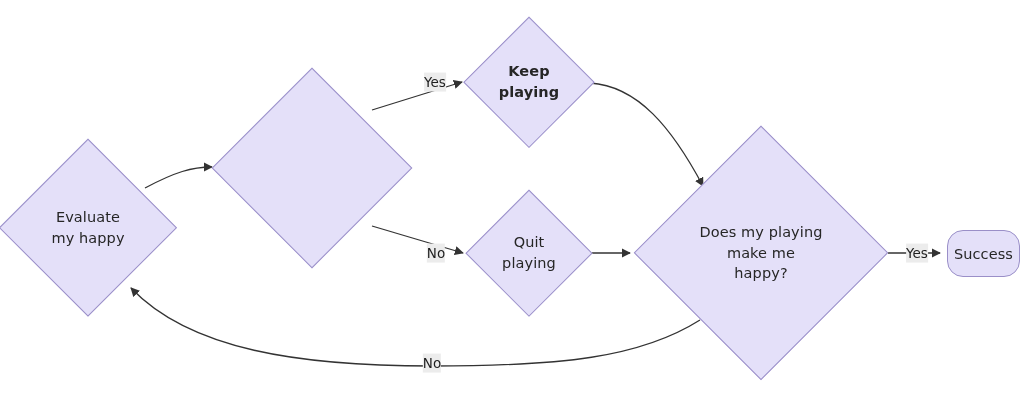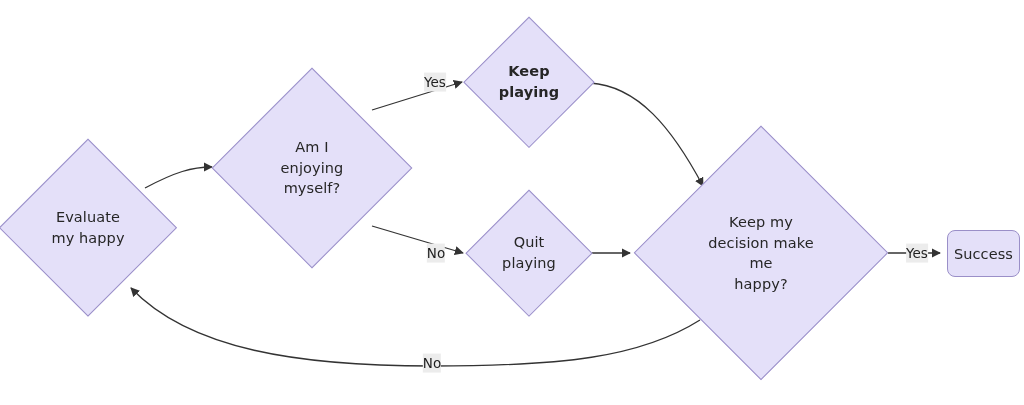--- a/index.html
+++ b/index.html
@@ -47,21 +47,21 @@
     text-align: center;
     color: #262626;
     font-size: 14.5px;
     line-height: 1.42;
     white-space: pre-line;
     letter-spacing: 0.1px;
   }
   .rounded-rect {
     background: #e4e0f9;
     border: 1px solid #9a8fc8;
-    border-radius: 8px;
+    border-radius: 16px;
     display: flex;
     align-items: center;
     justify-content: center;
     color: #262626;
     font-size: 14.5px;
     letter-spacing: 0.1px;
   }
   .edge-label {
     position: absolute;
     transform: translate(-50%, -50%);
@@ -95,33 +95,32 @@
       </g>
   </svg>
 
   <div id="node-layer">
       <div class="node diamond" style="left: 0px; top: 140px; width: 176px; height: 176px;">
         <div class="shape" style="width: 124.451px; height: 124.451px;"></div>
         <div class="label">Evaluate my happy</div>
       </div>
       <div class="node diamond" style="left: 213px; top: 69px; width: 198px; height: 198px;">
         <div class="shape" style="width: 140.007px; height: 140.007px;"></div>
-        <div class="label">Am I enjoying myself?</div>
       </div>
       <div class="node diamond" style="left: 465px; top: 18px; width: 128px; height: 128px; font-weight: bold;">
         <div class="shape" style="width: 90.5097px; height: 90.5097px;"></div>
         <div class="label">Keep playing</div>
       </div>
       <div class="node diamond" style="left: 467px; top: 191px; width: 124px; height: 124px;">
         <div class="shape" style="width: 87.6812px; height: 87.6812px;"></div>
         <div class="label">Quit playing</div>
       </div>
       <div class="node diamond" style="left: 635px; top: 127px; width: 252px; height: 252px;">
         <div class="shape" style="width: 178.191px; height: 178.191px;"></div>
-        <div class="label">Keep my decision make me
+        <div class="label">Does my playing make me
 happy?</div>
       </div>
       <div class="node rounded-rect" style="left: 947px; top: 230px; width: 73px; height: 47px;">
         <span>Success</span>
       </div>
     </div>
   <div id="edge-label-layer">
       <div class="edge-label" style="left: 435px; top: 82px;">Yes</div>
       <div class="edge-label" style="left: 436px; top: 253px;">No</div>
       <div class="edge-label" style="left: 917px; top: 253px;">Yes</div>

